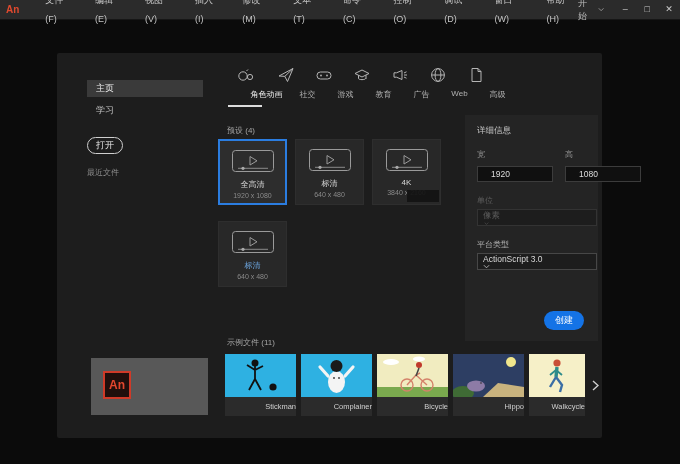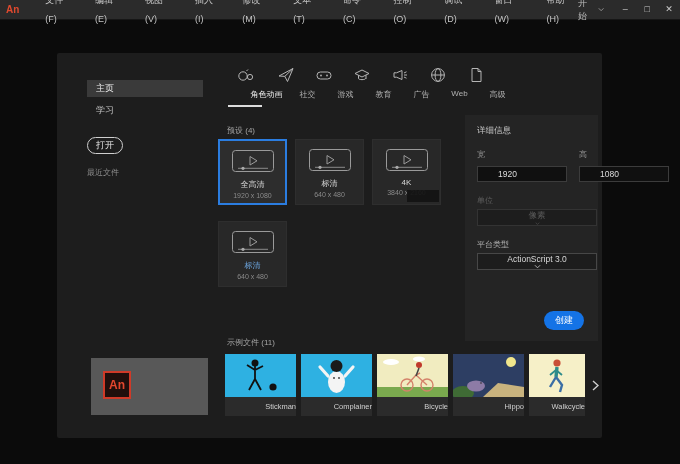--- a/index.html
+++ b/index.html
@@ -56,24 +56,24 @@
   .preset-dims{font-size:7px;color:#8a8a8a;margin-top:2px;}
   .dims-overlay{position:absolute;right:1px;bottom:2px;width:32px;height:12px;background:#121212;opacity:.92;}
   
   .details{position:absolute;left:408px;top:62px;width:133px;height:226px;
     background:#242424;box-sizing:border-box;padding:10px 12px;}
   .details-heading{font-size:8.5px;color:#c5c5c5;}
   .dim-row{display:flex;gap:12px;margin-top:12px;}
   .field-label{font-size:8px;color:#9a9a9a;display:block;margin-bottom:3px;}
   .field-label.dim{color:#5f5f5f;}
   .dim-input{width:48px;height:14px;background:#101010;border:1px solid #3c3c3c;
-    color:#dcdcdc;font-size:8.5px;padding:0 20px;font-family:inherit;}
+    color:#dcdcdc;font-size:8.5px;padding:0 13px;font-family:inherit;}
   .group{margin-top:13px;}
   .selectbox{width:108px;height:15px;border:1px solid #474747;background:#1d1d1d;
-    display:flex;align-items:center;justify-content:space-between;padding:0 5px;flex-direction:column;}
+    display:flex;align-items:flex-start;justify-content:space-between;padding:0 5px;flex-direction:column;}
   .selectbox.disabled{border-color:#333;}
   .select-value{font-size:8.5px;color:#d8d8d8;}
   .selectbox.disabled .select-value{color:#5a5a5a;}
   .create-btn{position:absolute;right:14px;bottom:11px;width:40px;height:19px;
     border:none;border-radius:10px;background:#1473e6;color:#fff;font-size:9px;
     display:flex;align-items:center;justify-content:center;font-family:inherit;}
   
   .samples-heading{position:absolute;left:170px;top:284px;font-size:8px;color:#a5a5a5;}
   .samples-row{position:absolute;left:168px;top:301px;display:flex;gap:5px;text-align:right;}
   .sample-card{width:71px;height:62px;background:#2b2b2b;overflow:hidden;}

